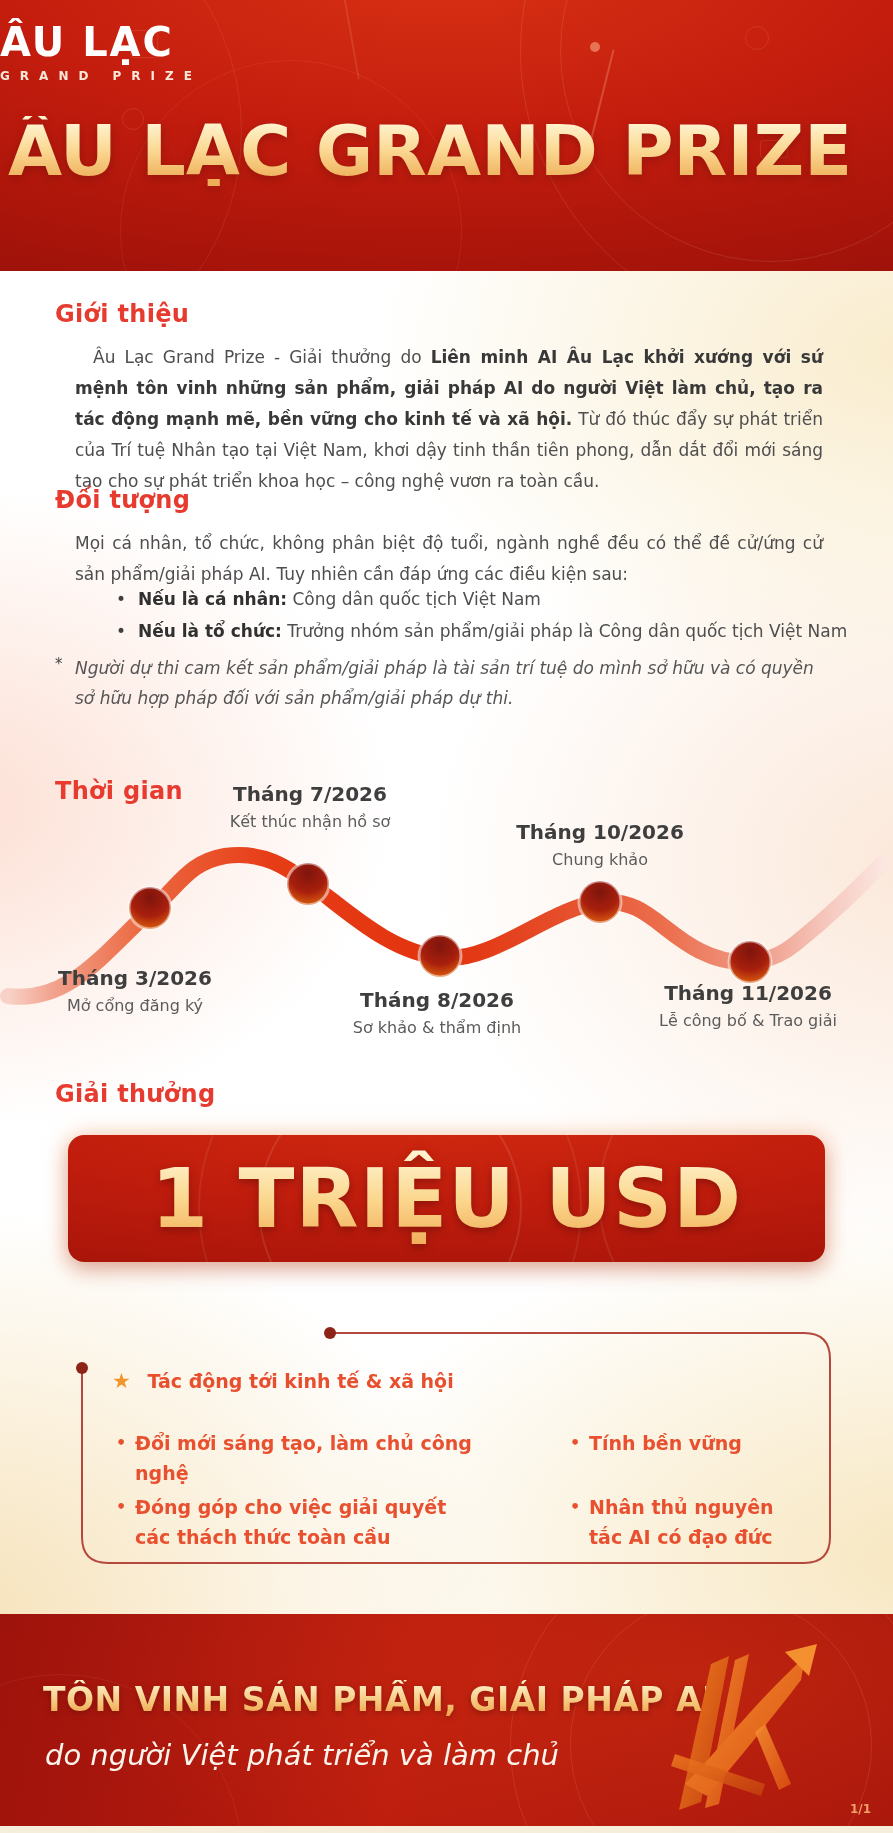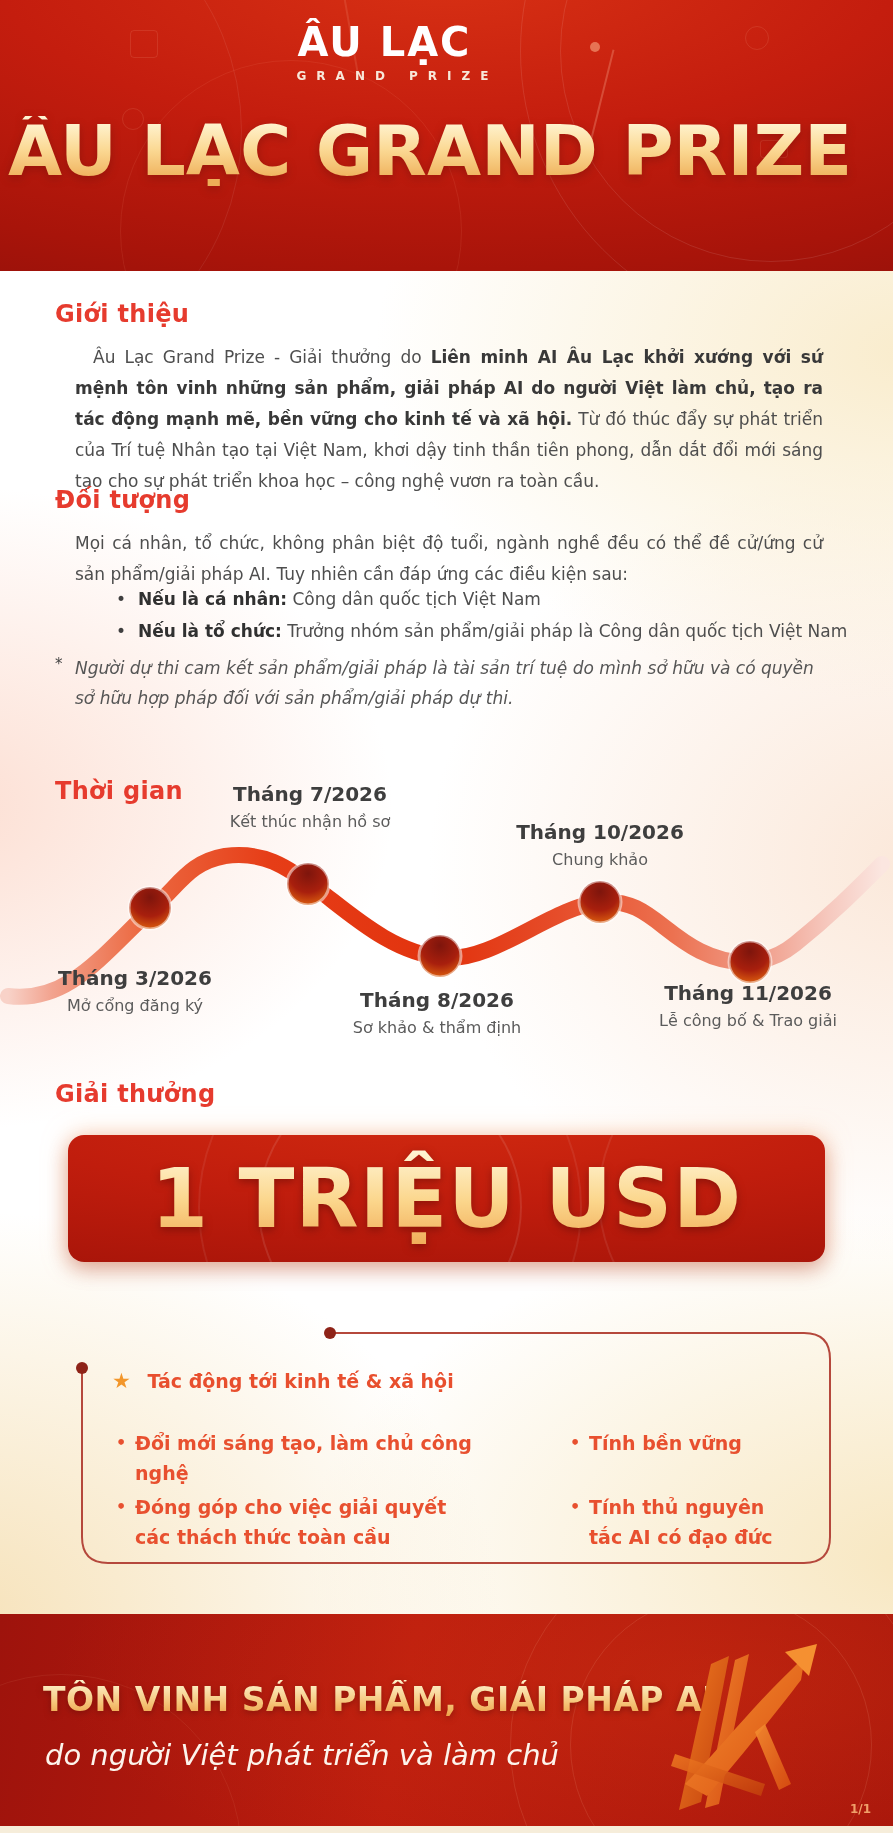--- a/index.html
+++ b/index.html
@@ -19,23 +19,23 @@
   .trace.t1{left:598px;top:48px;height:120px;transform:rotate(14deg);}
   .trace.t2{left:350px;top:-10px;height:90px;transform:rotate(-10deg);opacity:.5;}
   .header .node{position:absolute;width:10px;height:10px;border-radius:50%;background:#ef8d6b;opacity:.75;}
   .node.n1{left:590px;top:42px;}
   .header .chip{position:absolute;border:1px solid rgba(255,200,170,.25);opacity:.5;}
   .chip.c1{left:130px;top:30px;width:26px;height:26px;border-radius:4px;}
   .chip.c2{left:122px;top:108px;width:20px;height:20px;border-radius:50%;}
   .chip.c3{left:745px;top:26px;width:22px;height:22px;border-radius:50%;}
   .chip.c4{left:760px;top:140px;width:26px;height:16px;border-radius:3px;}
 
-  .logo{position:absolute;left:0;top:22px;width:769px;text-align:center;}
+  .logo{position:absolute;left:0;top:22px;width:769px;text-align:left;}
   .logo-mark{font-size:40px;font-weight:bold;color:#ffffff;letter-spacing:2px;line-height:1;}
-  .logo-sub{margin-top:7px;font-size:12px;font-weight:bold;color:#f8e8da;letter-spacing:10px;padding-left:26px;}
+  .logo-sub{margin-top:7px;font-size:12px;font-weight:bold;color:#f8e8da;letter-spacing:10px;}
 
   .hero-title{position:absolute;left:0;top:116px;width:860px;text-align:center;
     font-size:70px;font-weight:bold;letter-spacing:0px;line-height:1.0;
     background:linear-gradient(180deg,#fff4d2 8%,#fbd994 48%,#eeae58 92%);
     -webkit-background-clip:text;background-clip:text;color:transparent;
     filter:drop-shadow(0 3px 5px rgba(110,15,8,.45));}
 
   
   .content{position:absolute;left:0;top:271px;width:893px;height:1343px;
     background:
@@ -258,21 +258,21 @@
     <div class="crit-item ci-l2">
       <span class="crit-bullet">•</span>
       <span>Đóng góp cho việc giải quyết các thách thức toàn cầu</span>
     </div>
     <div class="crit-item ci-r1">
       <span class="crit-bullet">•</span>
       <span>Tính bền vững</span>
     </div>
     <div class="crit-item ci-r2">
       <span class="crit-bullet">•</span>
-      <span>Tính thủ nguyên tắc AI có đạo đức</span>
+      <span>Nhân thủ nguyên tắc AI có đạo đức</span>
     </div>
 
   </div>
 
   <div class="footer">
     <div class="f-arc f1"></div>
     <div class="f-arc f2"></div>
     <div class="f-arc f3"></div>
 
     <div class="footer-line1">TÔN VINH SẢN PHẨM, GIẢI PHÁP AI</div>

